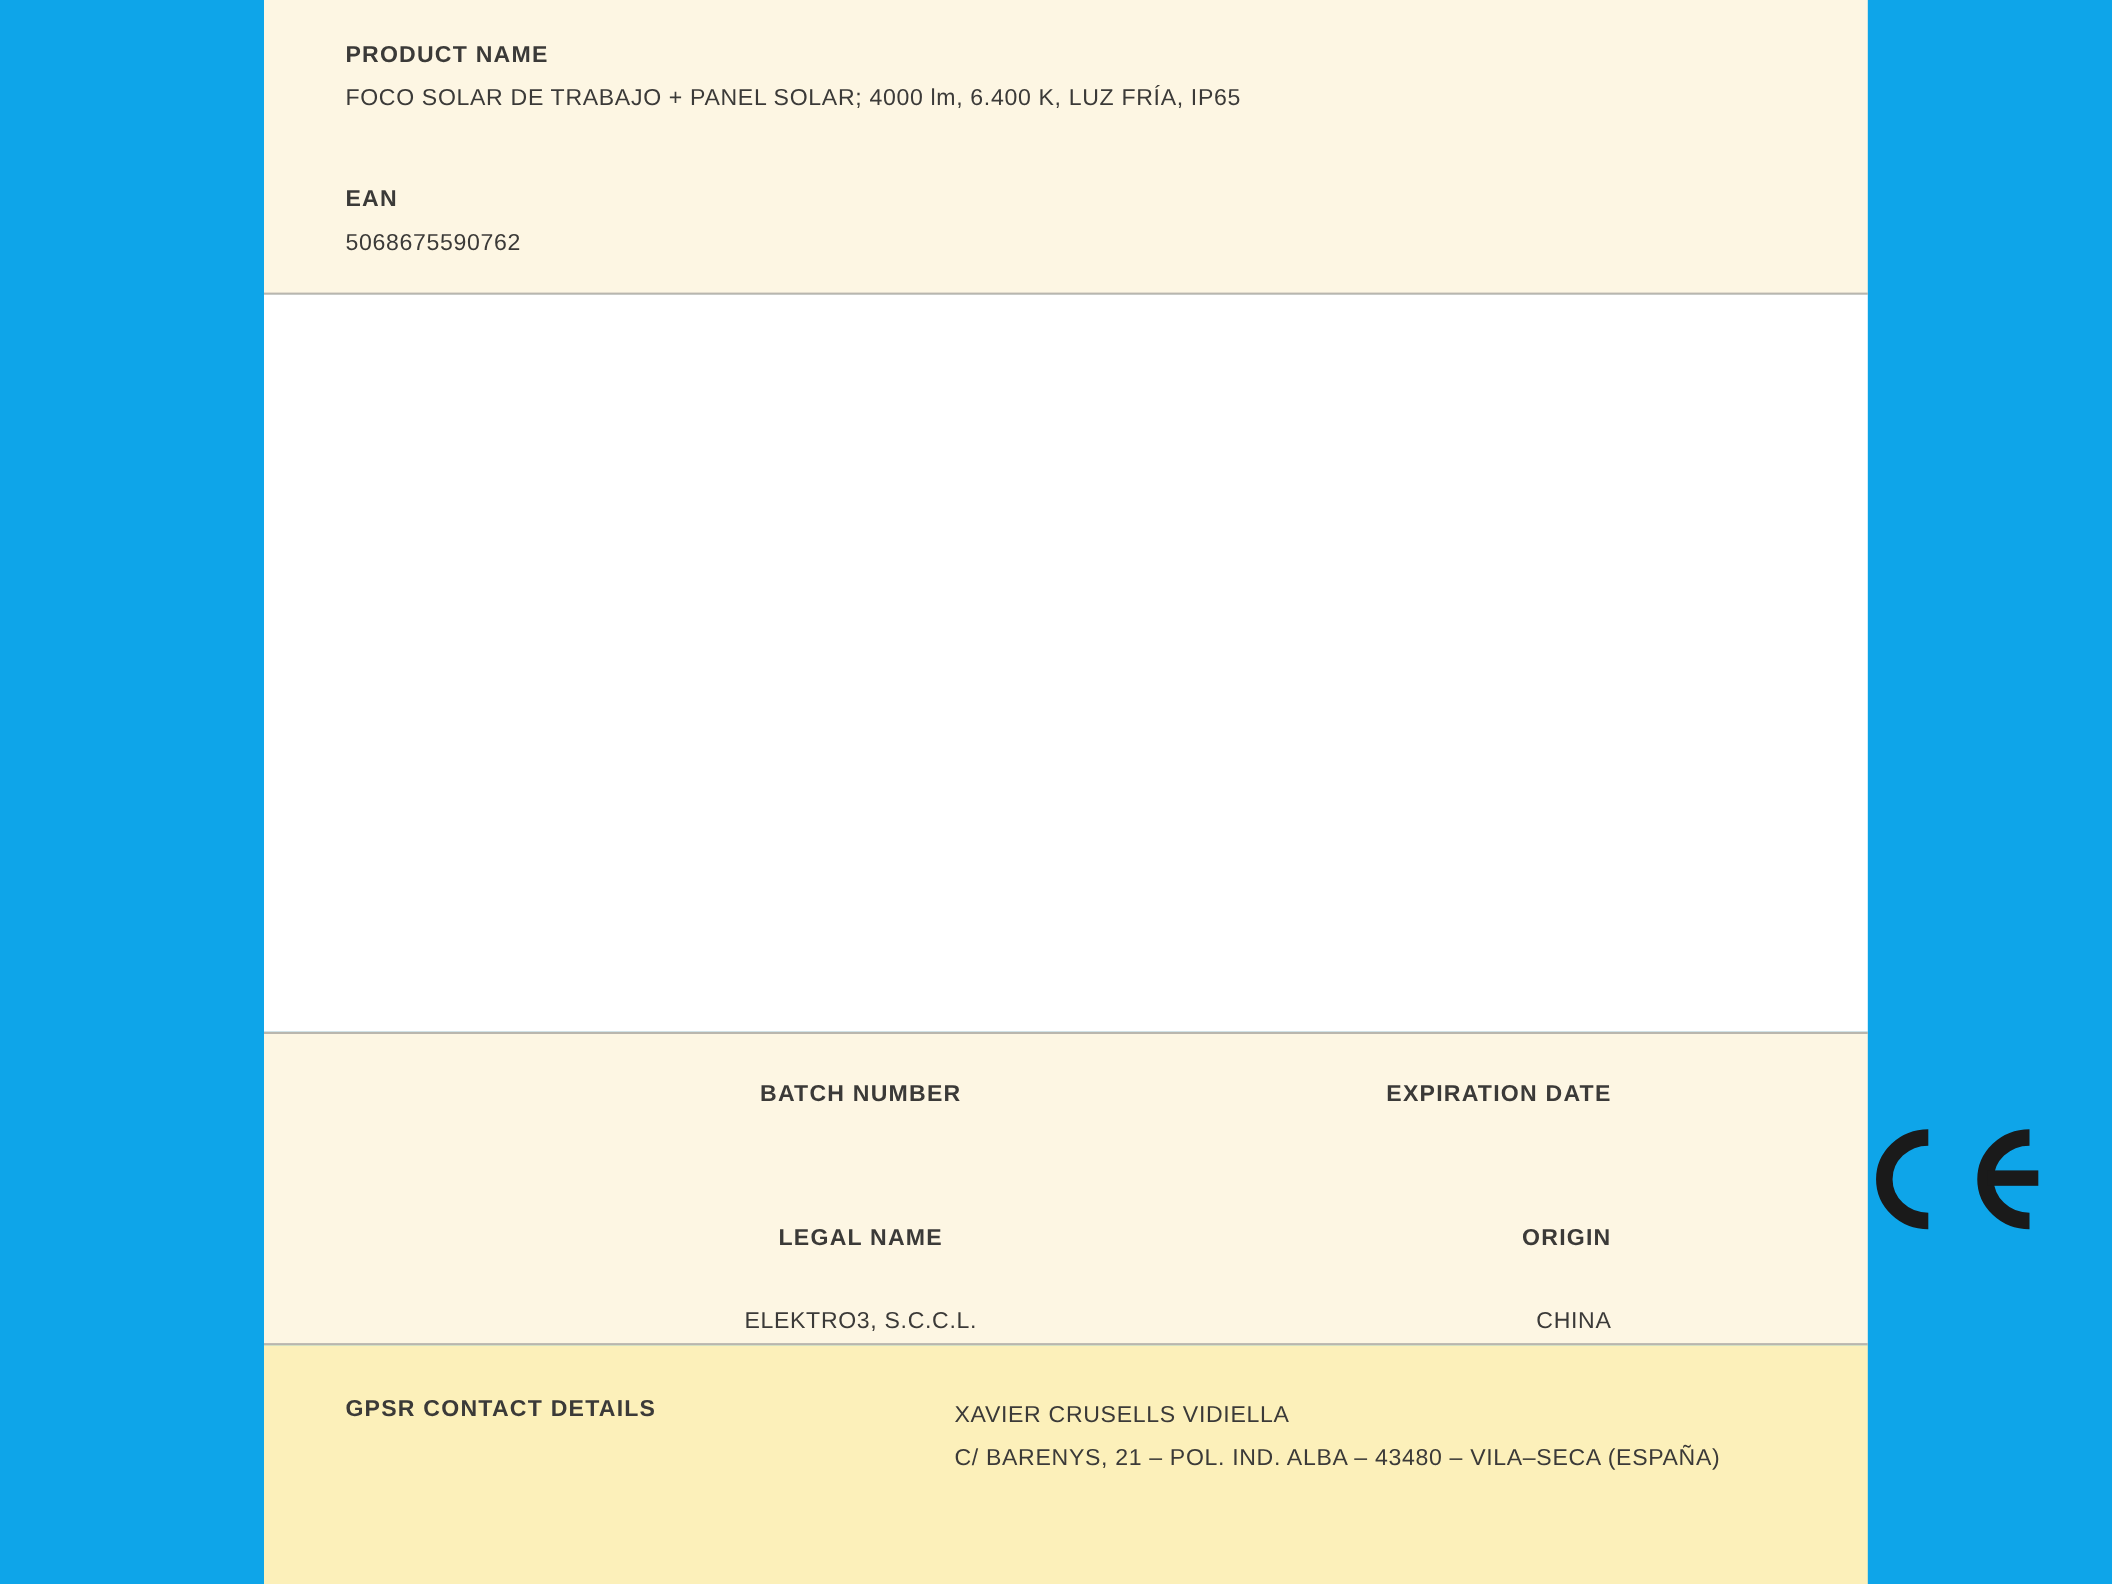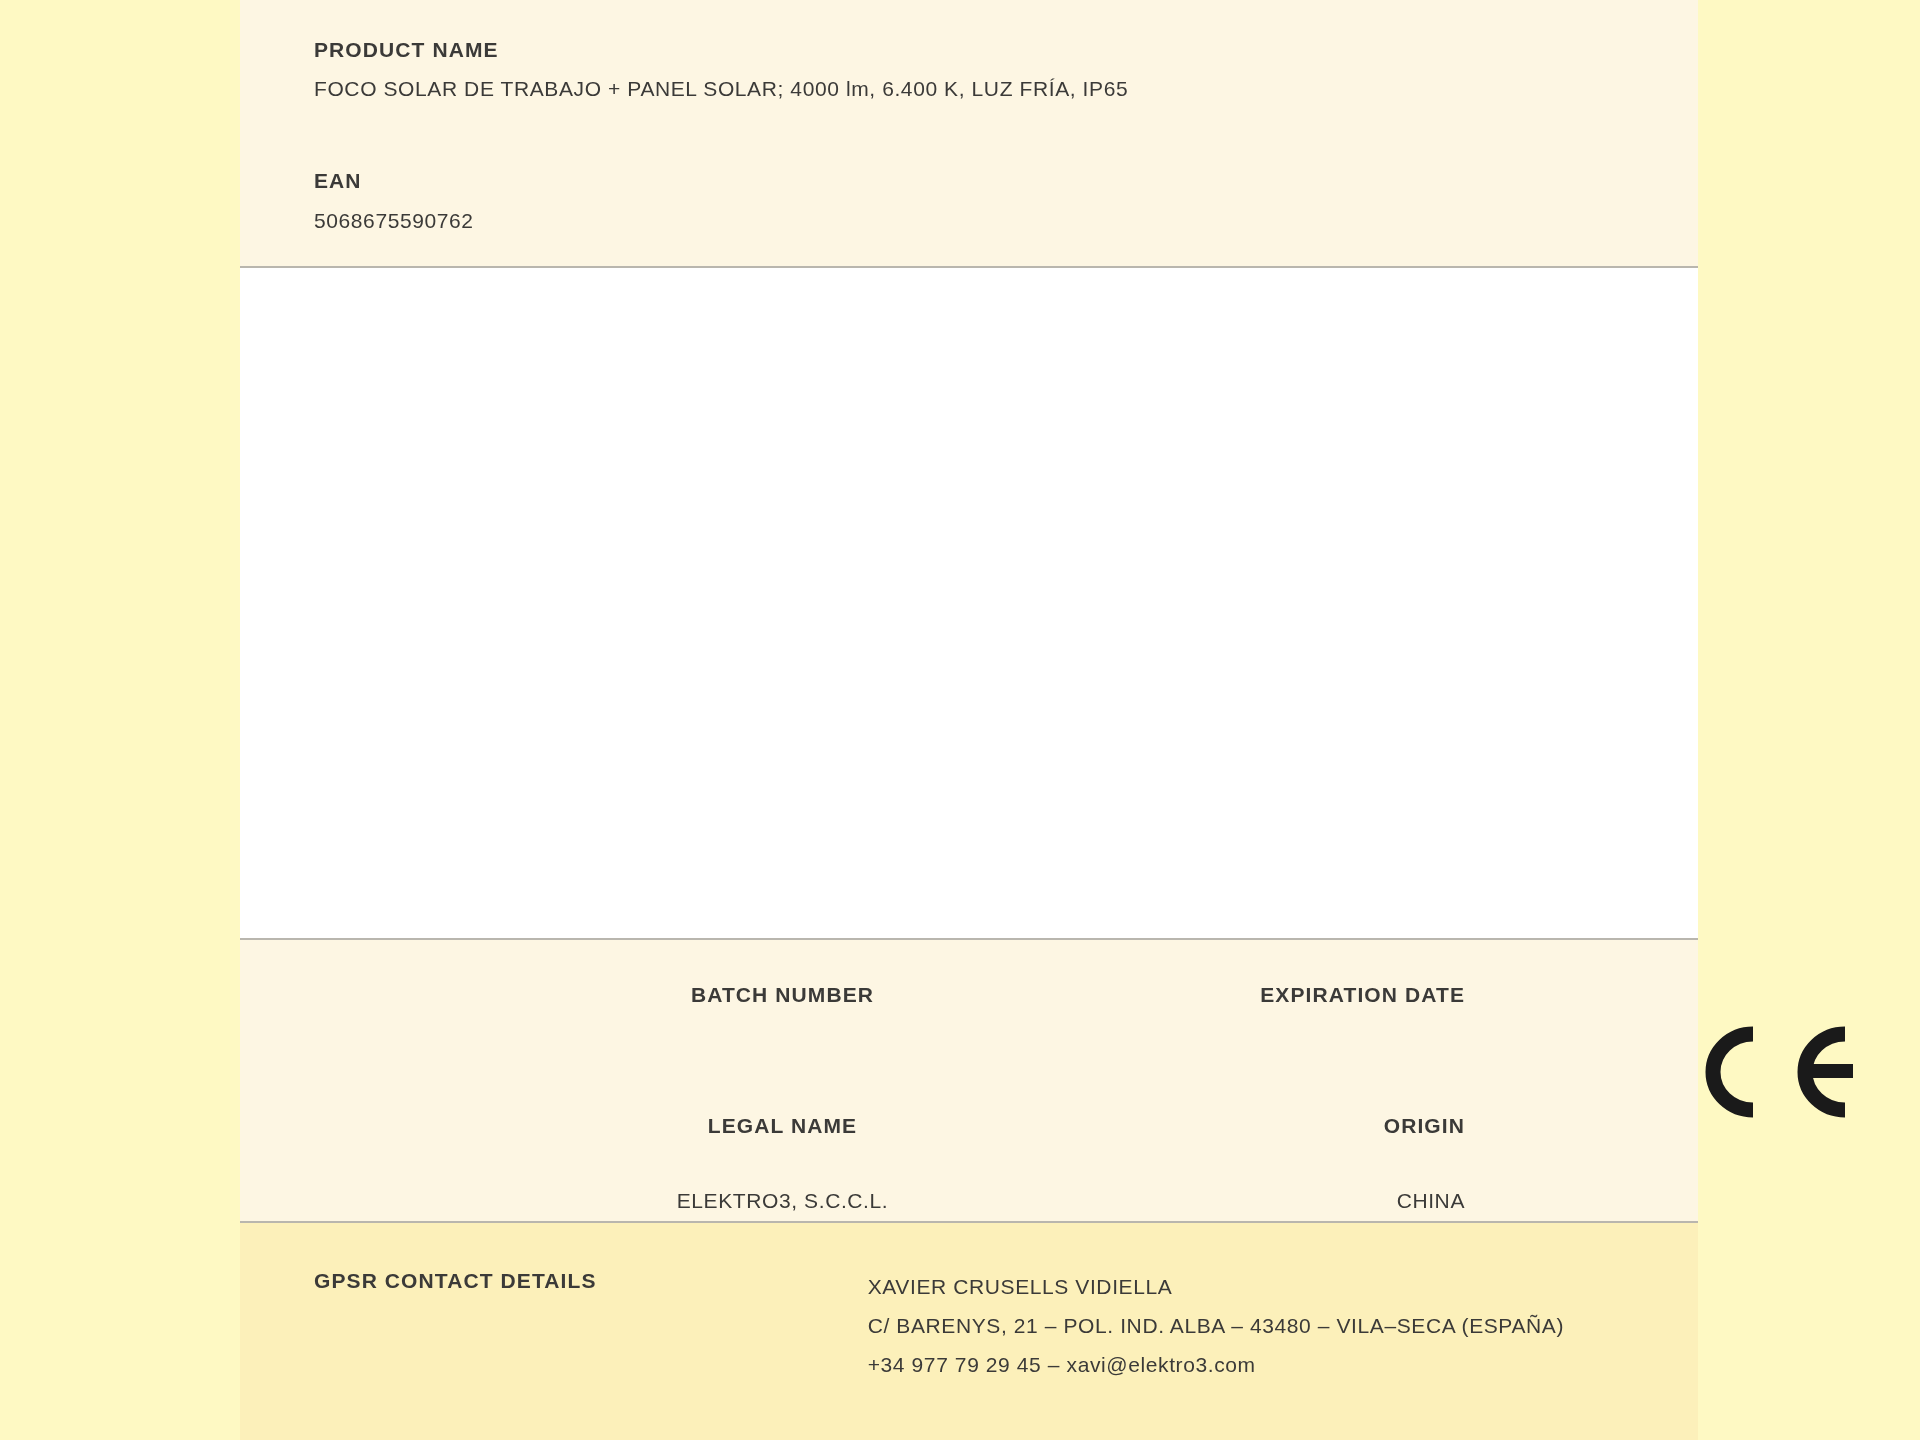--- a/index.html
+++ b/index.html
@@ -6,21 +6,21 @@
   html, body {
     width: 1920px;
     height: 1440px;
     background: #ffffff;
     font-family: "Liberation Sans", sans-serif;
   }
   .page {
     position: relative;
     width: 1920px;
     height: 1440px;
-    background: #fef9c3;
+    background: #0ea5e9;
     overflow: hidden;
   }
 
   
   .top-block {
     position: absolute;
     left: 240px;
     top: 0;
     width: 1458px;
     height: 268px;
@@ -148,17 +148,16 @@
         <rect x="112" y="42" width="46" height="14" fill="#1a1a1a"></rect>
       </svg>
     </div>
   </div>
 
   <div class="gpsr-block">
     <div class="gpsr-label">GPSR CONTACT DETAILS</div>
     <div class="gpsr-lines">
       <div>XAVIER CRUSELLS VIDIELLA</div>
       <div>C/ BARENYS, 21 – POL. IND. ALBA – 43480 – VILA–SECA (ESPAÑA)</div>
-      <div>+34 977 79 29 45 – xavi@elektro3.com</div>
     </div>
   </div>
 
 </div>
 
 </body></html>

